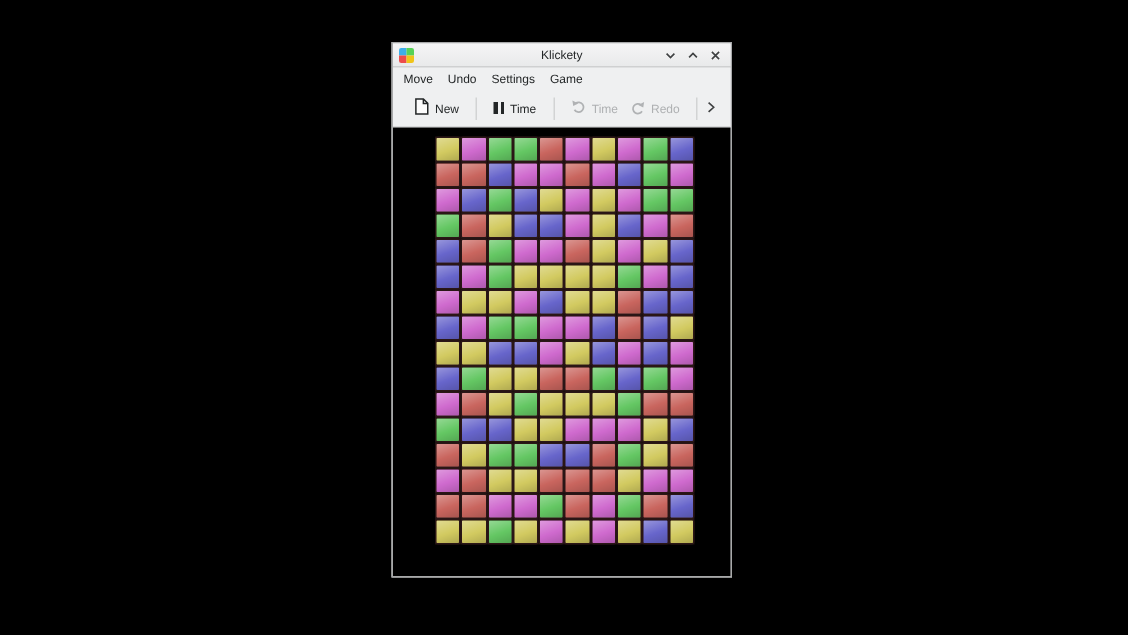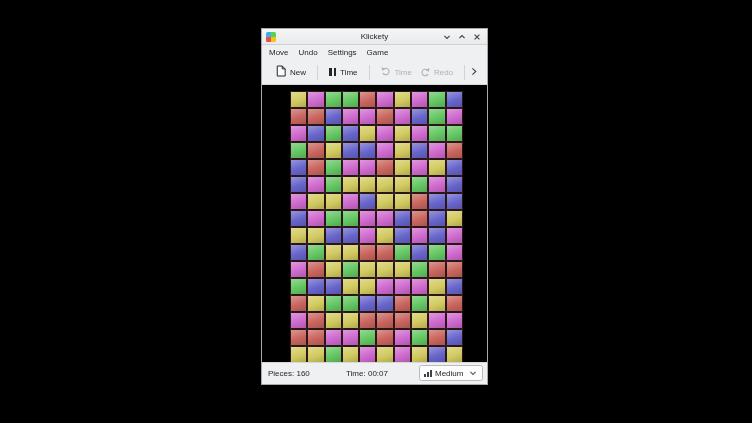--- a/index.html
+++ b/index.html
@@ -318,31 +318,14 @@
         <div class="cell" style="background-color: rgb(210, 202, 96);"></div>
         <div class="cell" style="background-color: rgb(207, 106, 206);"></div>
         <div class="cell" style="background-color: rgb(210, 202, 96);"></div>
         <div class="cell" style="background-color: rgb(207, 106, 206);"></div>
         <div class="cell" style="background-color: rgb(210, 202, 96);"></div>
         <div class="cell" style="background-color: rgb(103, 101, 203);"></div>
         <div class="cell" style="background-color: rgb(210, 202, 96);"></div>
       </div>
   </div>
 
-  <div class="statusbar">
-    <span class="sb-pieces">Pieces: 160</span>
-    <span class="sb-time">Time: 00:07</span>
-    <div class="combo">
-      <span class="diff-bars">
-          <i></i>
-          <i></i>
-          <i></i>
-        </span>
-      <span>Medium</span>
-      <span class="combo-chevron">
-        <svg width="8" height="8" viewBox="0 0 8 8">
-            <polyline points="1.4,2.8 4,5.4 6.6,2.8" fill="none" stroke="#55585a" stroke-width="1.1"></polyline>
-          </svg>
-      </span>
-    </div>
-  </div>
 
 </div>
 
 </body></html>

